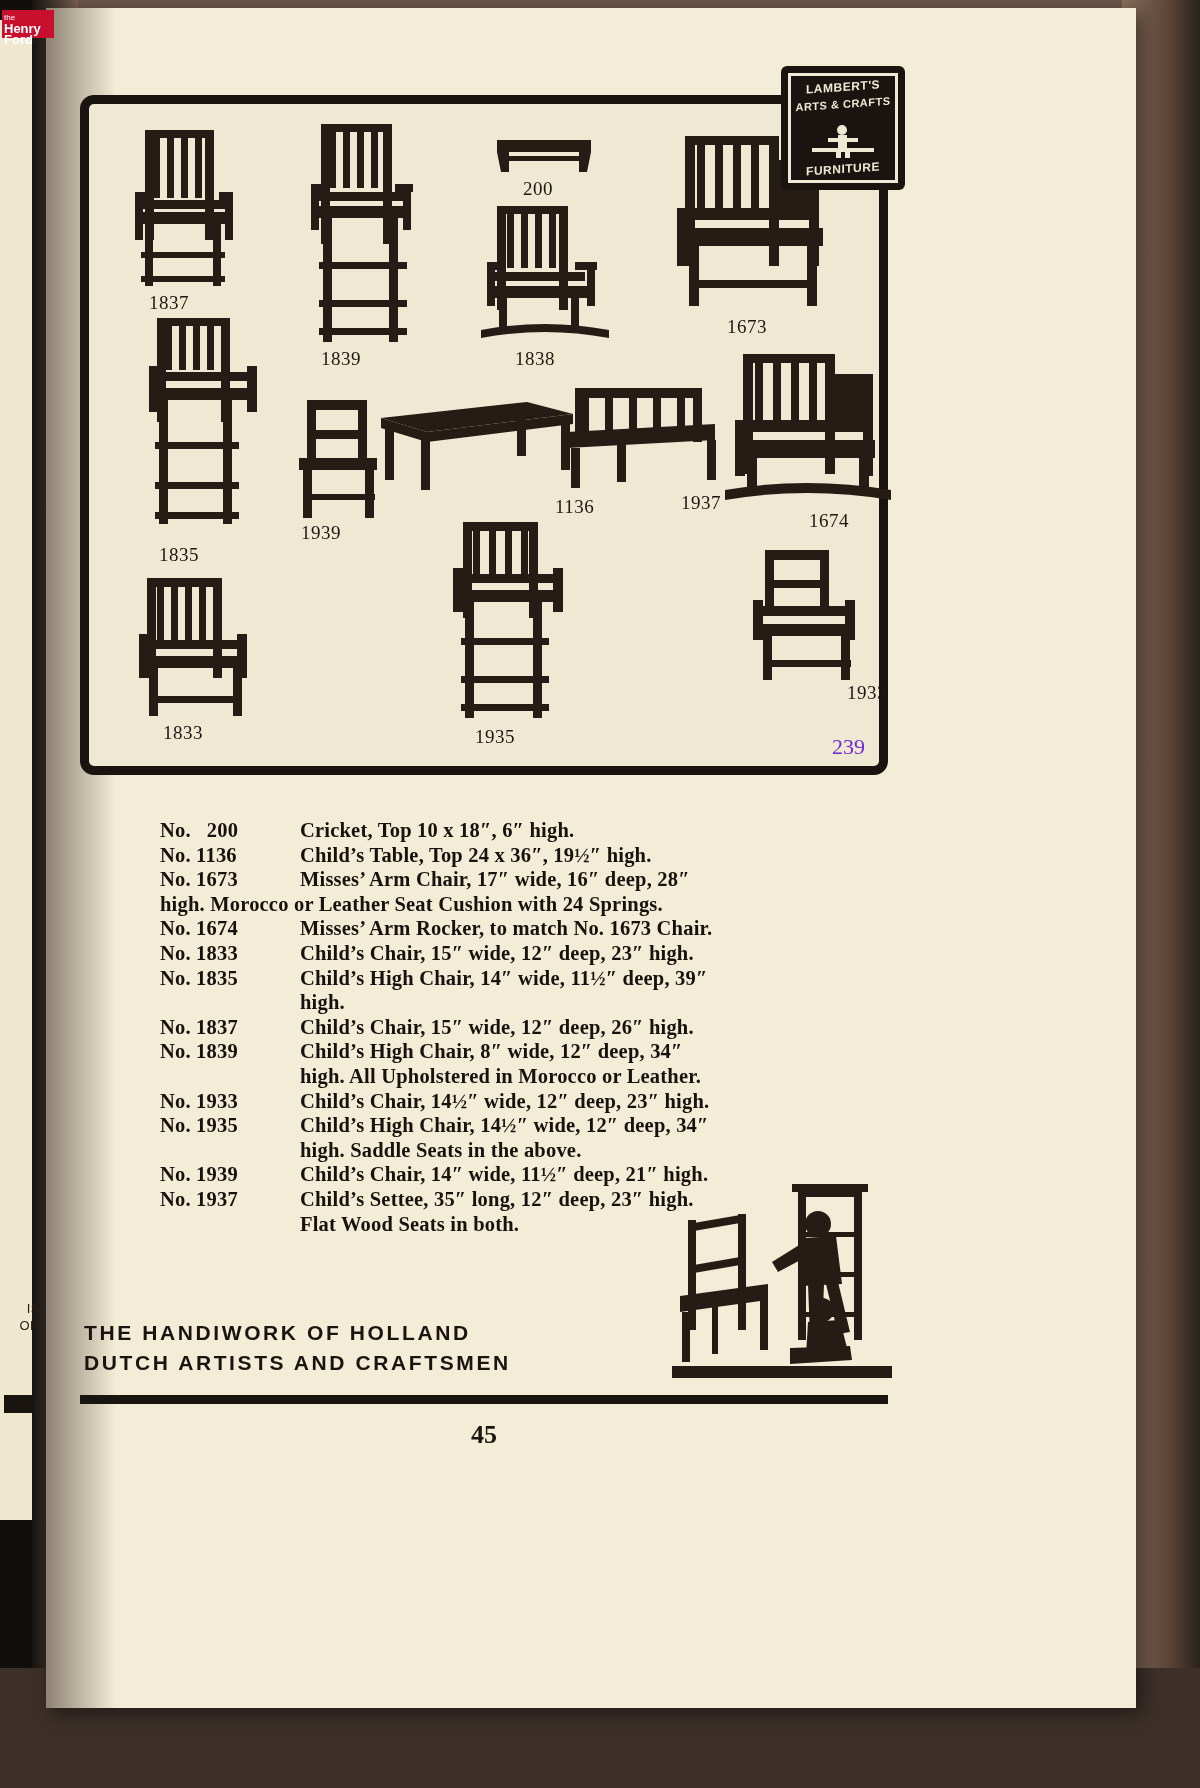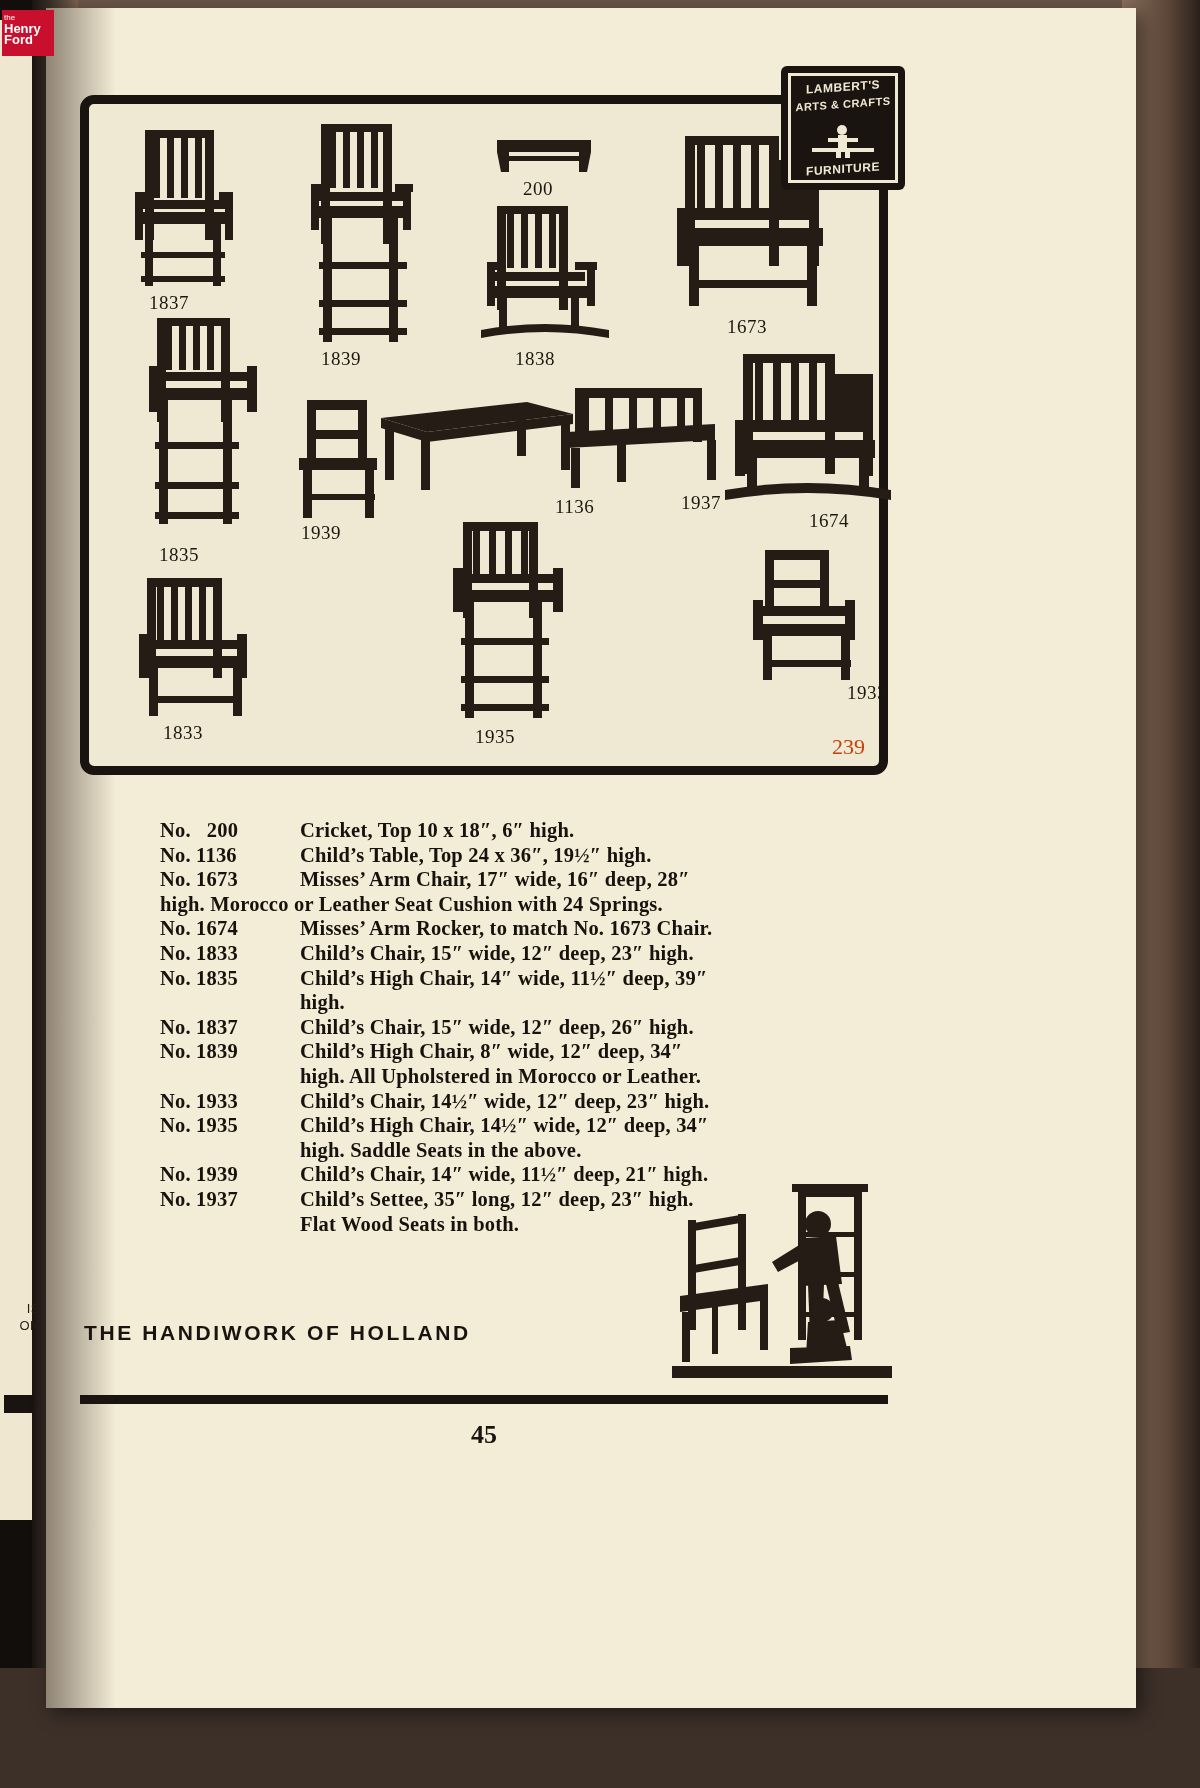--- a/index.html
+++ b/index.html
@@ -59,21 +59,21 @@
     left: 46px; top: 8px;
     width: 70px; height: 1700px;
     background: linear-gradient(90deg, rgba(60,45,35,.55), rgba(60,45,35,0));
     pointer-events: none;
   }
 
   
   .thf-logo {
     position: absolute;
     left: 2px; top: 10px;
-    width: 52px; height: 46px;
+    width: 52px; height: 28px;
     background: #c8102e;
     color: #fff;
     font-family: "Liberation Sans", sans-serif;
     font-weight: bold;
     font-size: 11px;
     line-height: 11px;
     padding: 2px 2px;
     box-sizing: border-box;
   }
   .thf-logo .l1 { font-size: 8px; font-weight: normal; }
@@ -121,21 +121,21 @@
     font-size: 19px;
     color: #1d1711;
     letter-spacing: .5px;
     white-space: nowrap;
   }
   .plate-num {
     position: absolute;
     right: 14px; bottom: 6px;
     font-family: "Liberation Serif", serif;
     font-size: 22px;
-    color: #c2410c;
+    color: #6d28d9;
   }
 
   
   .badge {
     position: absolute;
     right: -26px; top: -38px;
     width: 124px; height: 124px;
     background: #1a1410;
     border-radius: 6px;
     padding: 7px;
@@ -639,18 +639,19 @@
         <path d="M136 142 L168 140 L176 172 L134 176 Z"></path>
         <path d="M118 168 L178 166 L180 180 L118 184 Z"></path>
 
         <rect x="0" y="186" width="220" height="12"></rect>
       </g>
     </svg>
   </div>
 
   <div class="footer-text">
     <div>THE  HANDIWORK  OF  HOLLAND</div>
+    <div>DUTCH ARTISTS AND CRAFTSMEN</div>
   </div>
 
   <div class="footer-rule"></div>
   <div class="page-number">45</div>
 
 </div>
 
 </body></html>

